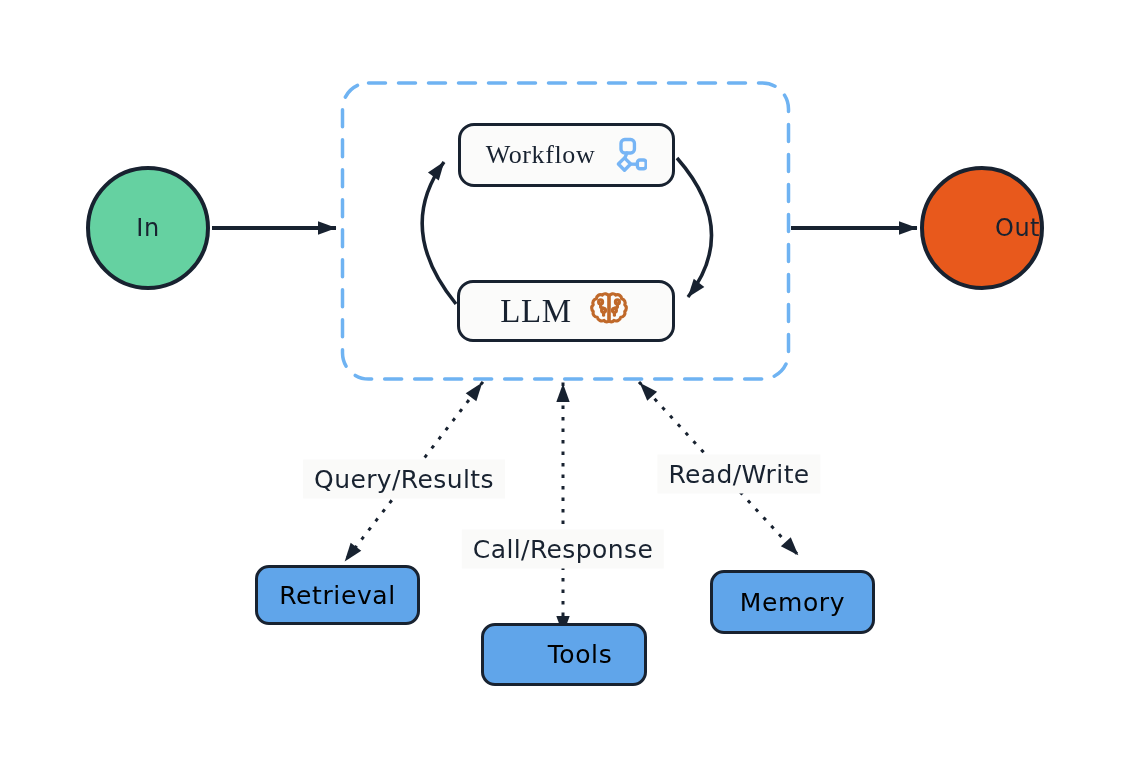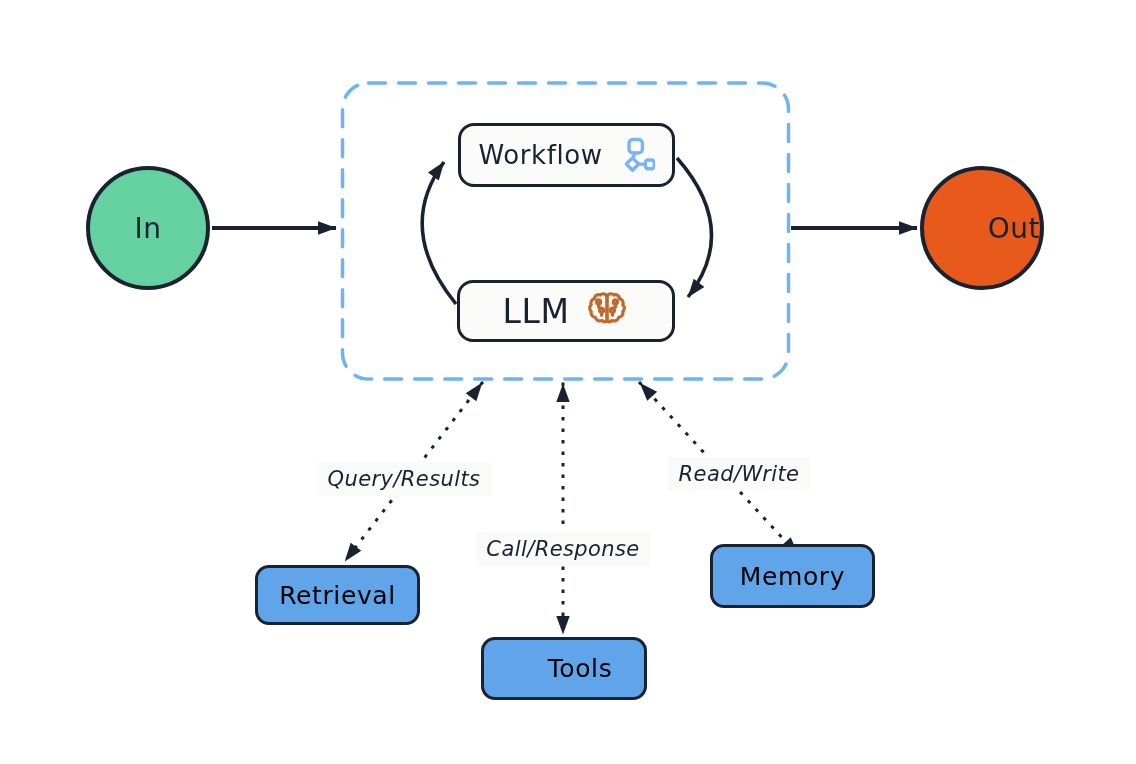--- a/index.html
+++ b/index.html
@@ -16,37 +16,37 @@
   }
   *{margin:0;padding:0;box-sizing:border-box;}
   html,body{background:var(--page-bg);}
   body{font-family:"DejaVu Sans","Liberation Sans",sans-serif;color:var(--stroke-dark);}
   .canvas{position:relative;width:1136px;height:764px;background:var(--page-bg);overflow:hidden;}
   .edges{position:absolute;left:0;top:0;width:1136px;height:764px;}
 
   .node{position:absolute;display:flex;align-items:center;justify-content:center;}
 
   .circle{border:4px solid var(--stroke-dark);border-radius:50%;
-          font-size:28px;letter-spacing:.5px;}
+          font-size:24px;letter-spacing:.5px;}
   .circle.in{left:86px;top:166px;width:124px;height:124px;background:var(--input-fill);}
   .circle.out{left:920px;top:166px;width:124px;height:124px;background:var(--output-fill);justify-content:flex-end;}
 
   .proc-box{border:3px solid var(--stroke-dark);border-radius:16px;background:var(--node-fill);
-            gap:14px;font-size:26px;letter-spacing:.6px;}
+            gap:14px;font-size:26px;letter-spacing:.6px;font-family:Liberation Serif, serif;}
   .proc-box.workflow{left:458px;top:123px;width:217px;height:64px;}
   .proc-box.llm{left:457px;top:280px;width:218px;height:62px;font-size:33px;}
 
   .sub-box{border:3px solid var(--stroke-dark);border-radius:14px;background:var(--sub-node-fill);
            color:#000000;font-size:25px;letter-spacing:.6px;}
   .sub-box.retrieval{left:255px;top:565px;width:165px;height:60px;}
-  .sub-box.tools{left:481px;top:637px;width:166px;height:63px;padding-left:32px;}
-  .sub-box.memory{left:710px;top:544px;width:165px;height:64px;}
+  .sub-box.tools{left:481px;top:623px;width:166px;height:63px;padding-left:32px;}
+  .sub-box.memory{left:710px;top:570px;width:165px;height:64px;}
 
   .edge-label{position:absolute;transform:translate(-50%,-50%);background:var(--label-bg);
-              padding:5px 11px;font-size:21px;letter-spacing:.4px;white-space:nowrap;font-style:italic;}
+              padding:5px 11px;font-size:25px;letter-spacing:.4px;white-space:nowrap;}
   .edge-label.ql{left:404px;top:479px;}
   .edge-label.cr{left:563px;top:549px;text-align:center;}
   .edge-label.rw{left:739px;top:474px;}
 
   .icon-svg{display:block;}
 </style>
 </head>
 <body>
 
 <div class="canvas">

